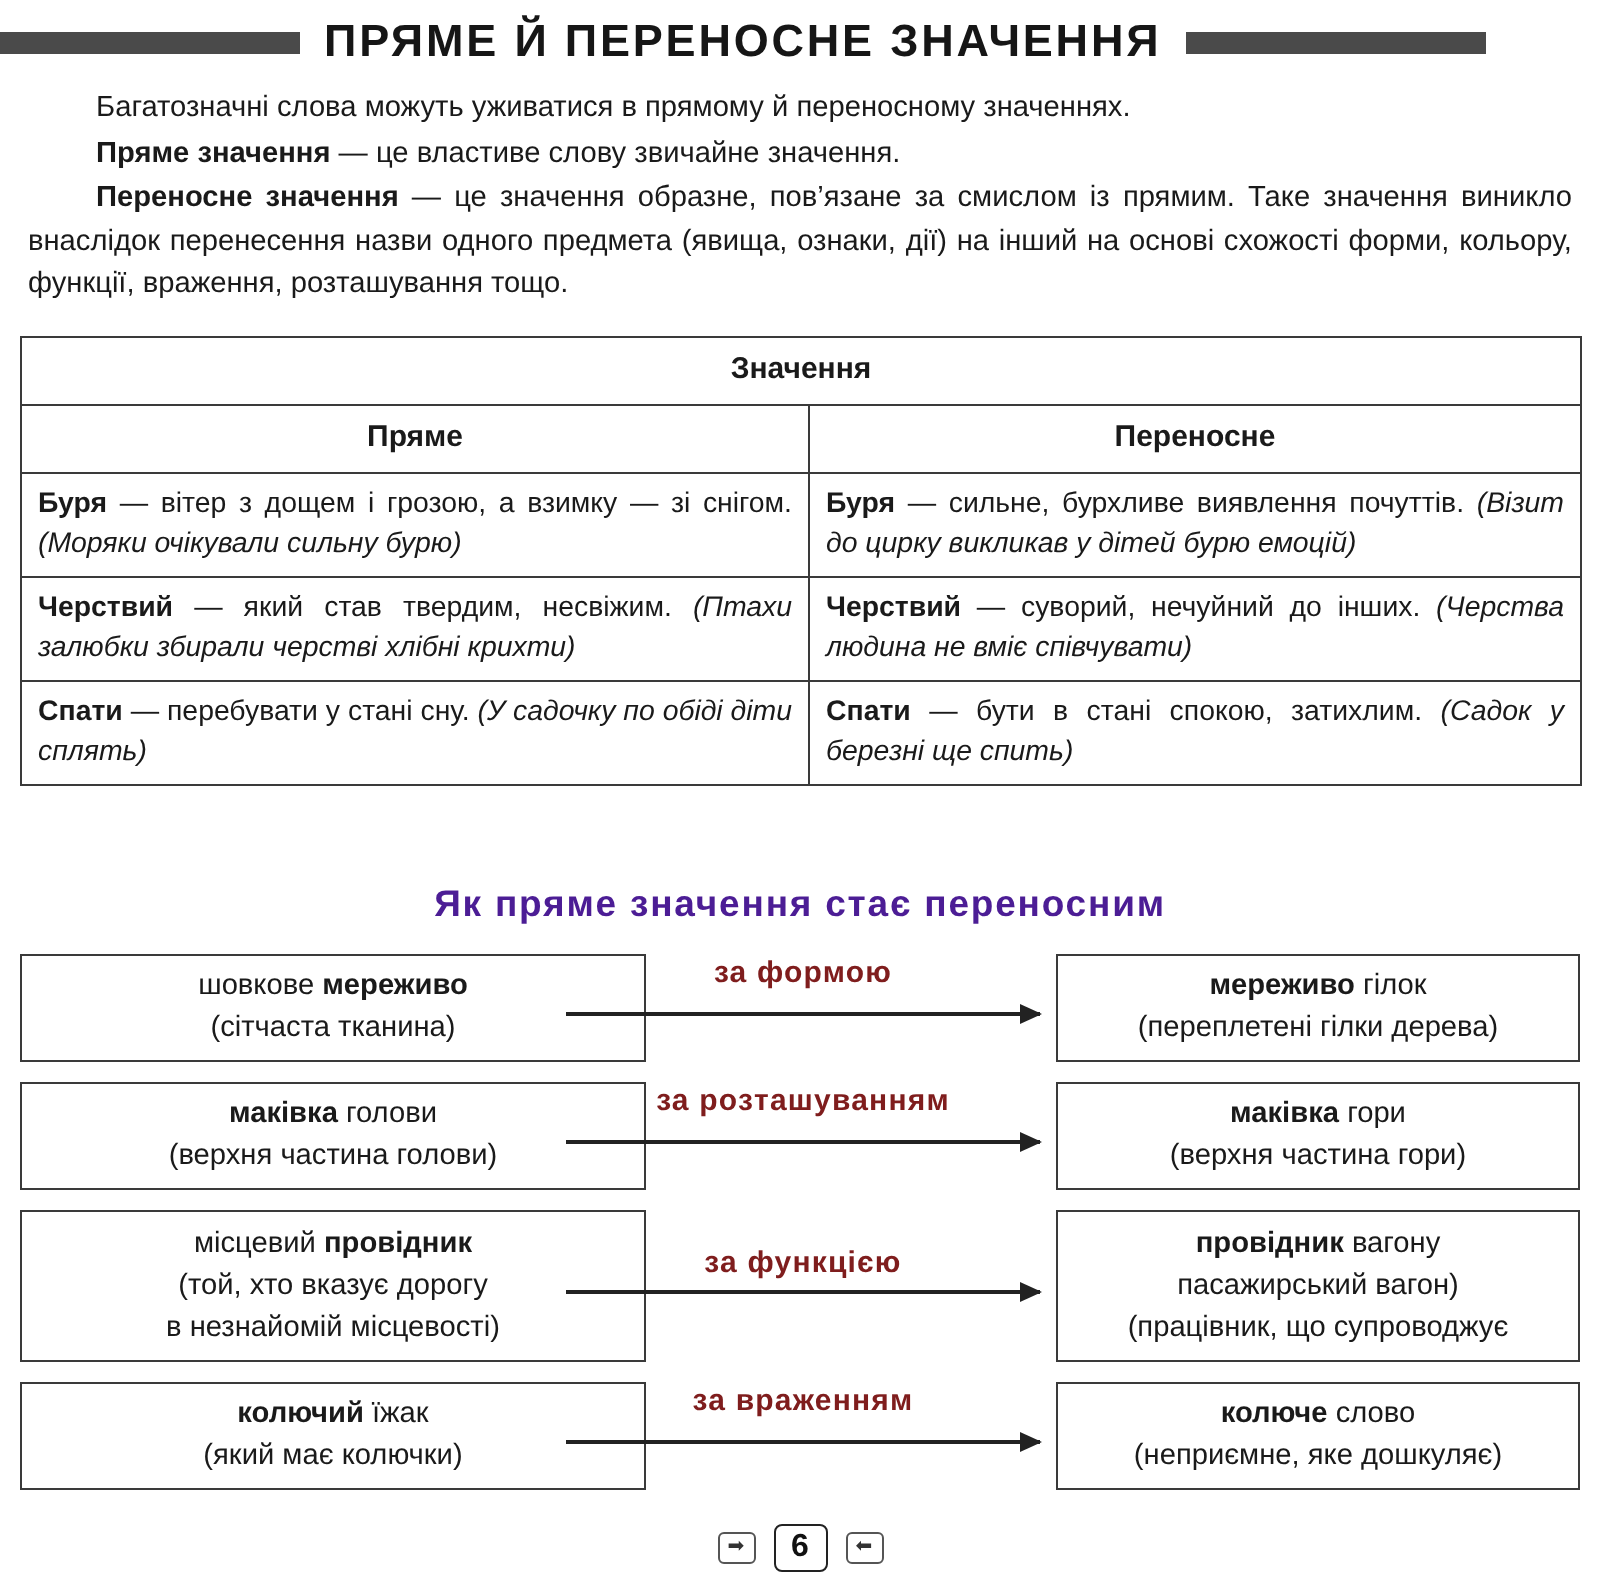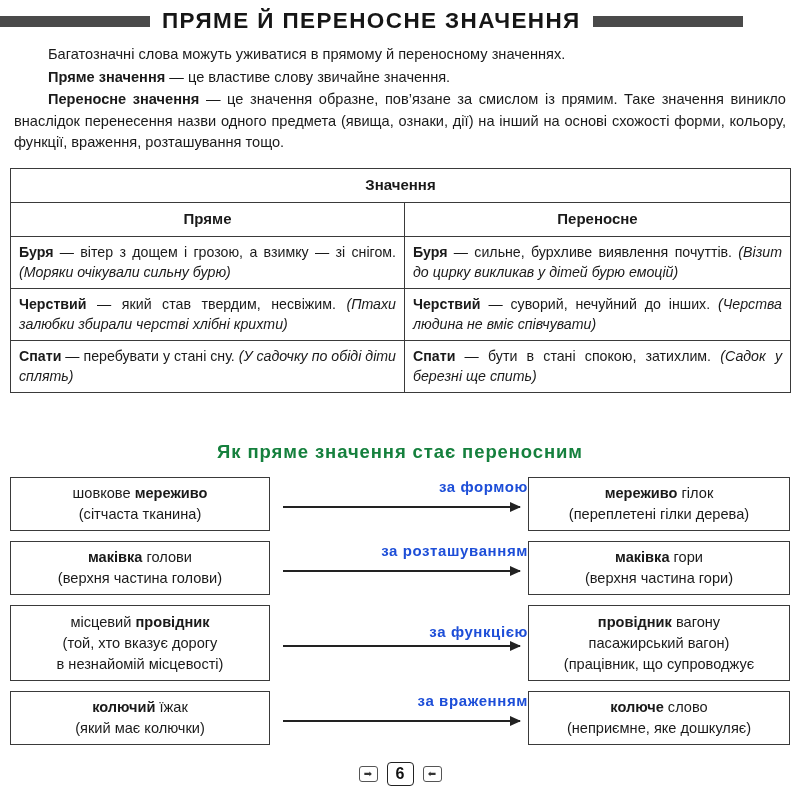--- a/index.html
+++ b/index.html
@@ -95,21 +95,21 @@
   
   .section-heading {
     position: absolute;
     left: 0;
     top: 441px;
     width: 800px;
     text-align: center;
     font-size: 18.5px;
     font-weight: bold;
     letter-spacing: 0.9px;
-    color: #15803d;
+    color: #4c1d95;
   }
 
   
   .diagram {
     position: absolute;
     left: 0;
     top: 477px;
     width: 800px;
   }
   .diagram-row {
@@ -123,40 +123,40 @@
     box-sizing: border-box;
     text-align: center;
     font-size: 14.6px;
     line-height: 21px;
     display: flex;
     flex-direction: column;
     align-items: center;
     justify-content: center;
     padding: 3px 6px;
   }
-  .dbox.left  { left: 10px;  width: 260px; }
+  .dbox.left  { left: 10px;  width: 313px; }
   .dbox.right { left: 528px; width: 262px; }
   .dbox .kw { font-weight: bold; }
 
   .connector {
     position: absolute;
     left: 275px;
     width: 253px;
     top: 0;
     height: 100%;
   }
   .conn-label {
     position: absolute;
     left: 0;
     width: 253px;
-    text-align: right;
+    text-align: center;
     font-size: 15px;
     font-weight: bold;
     letter-spacing: 0.6px;
-    color: #1d4ed8;
+    color: #7f1d1d;
   }
   .conn-arrow {
     position: absolute;
     left: 8px;
     width: 237px;
     height: 2px;
     background: #222;
   }
   .conn-arrow::after {
     content: "";

